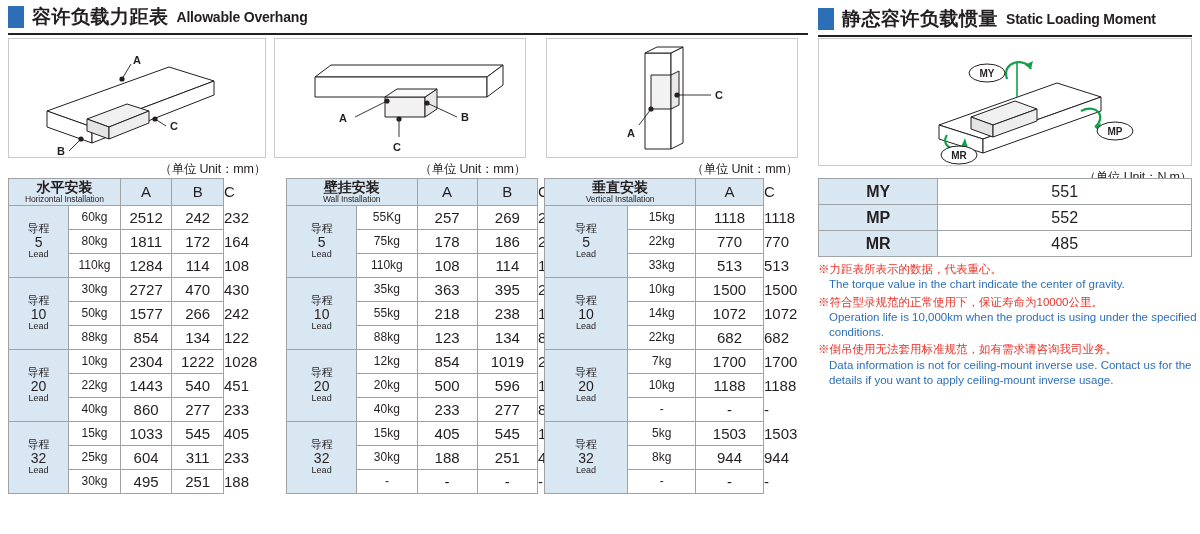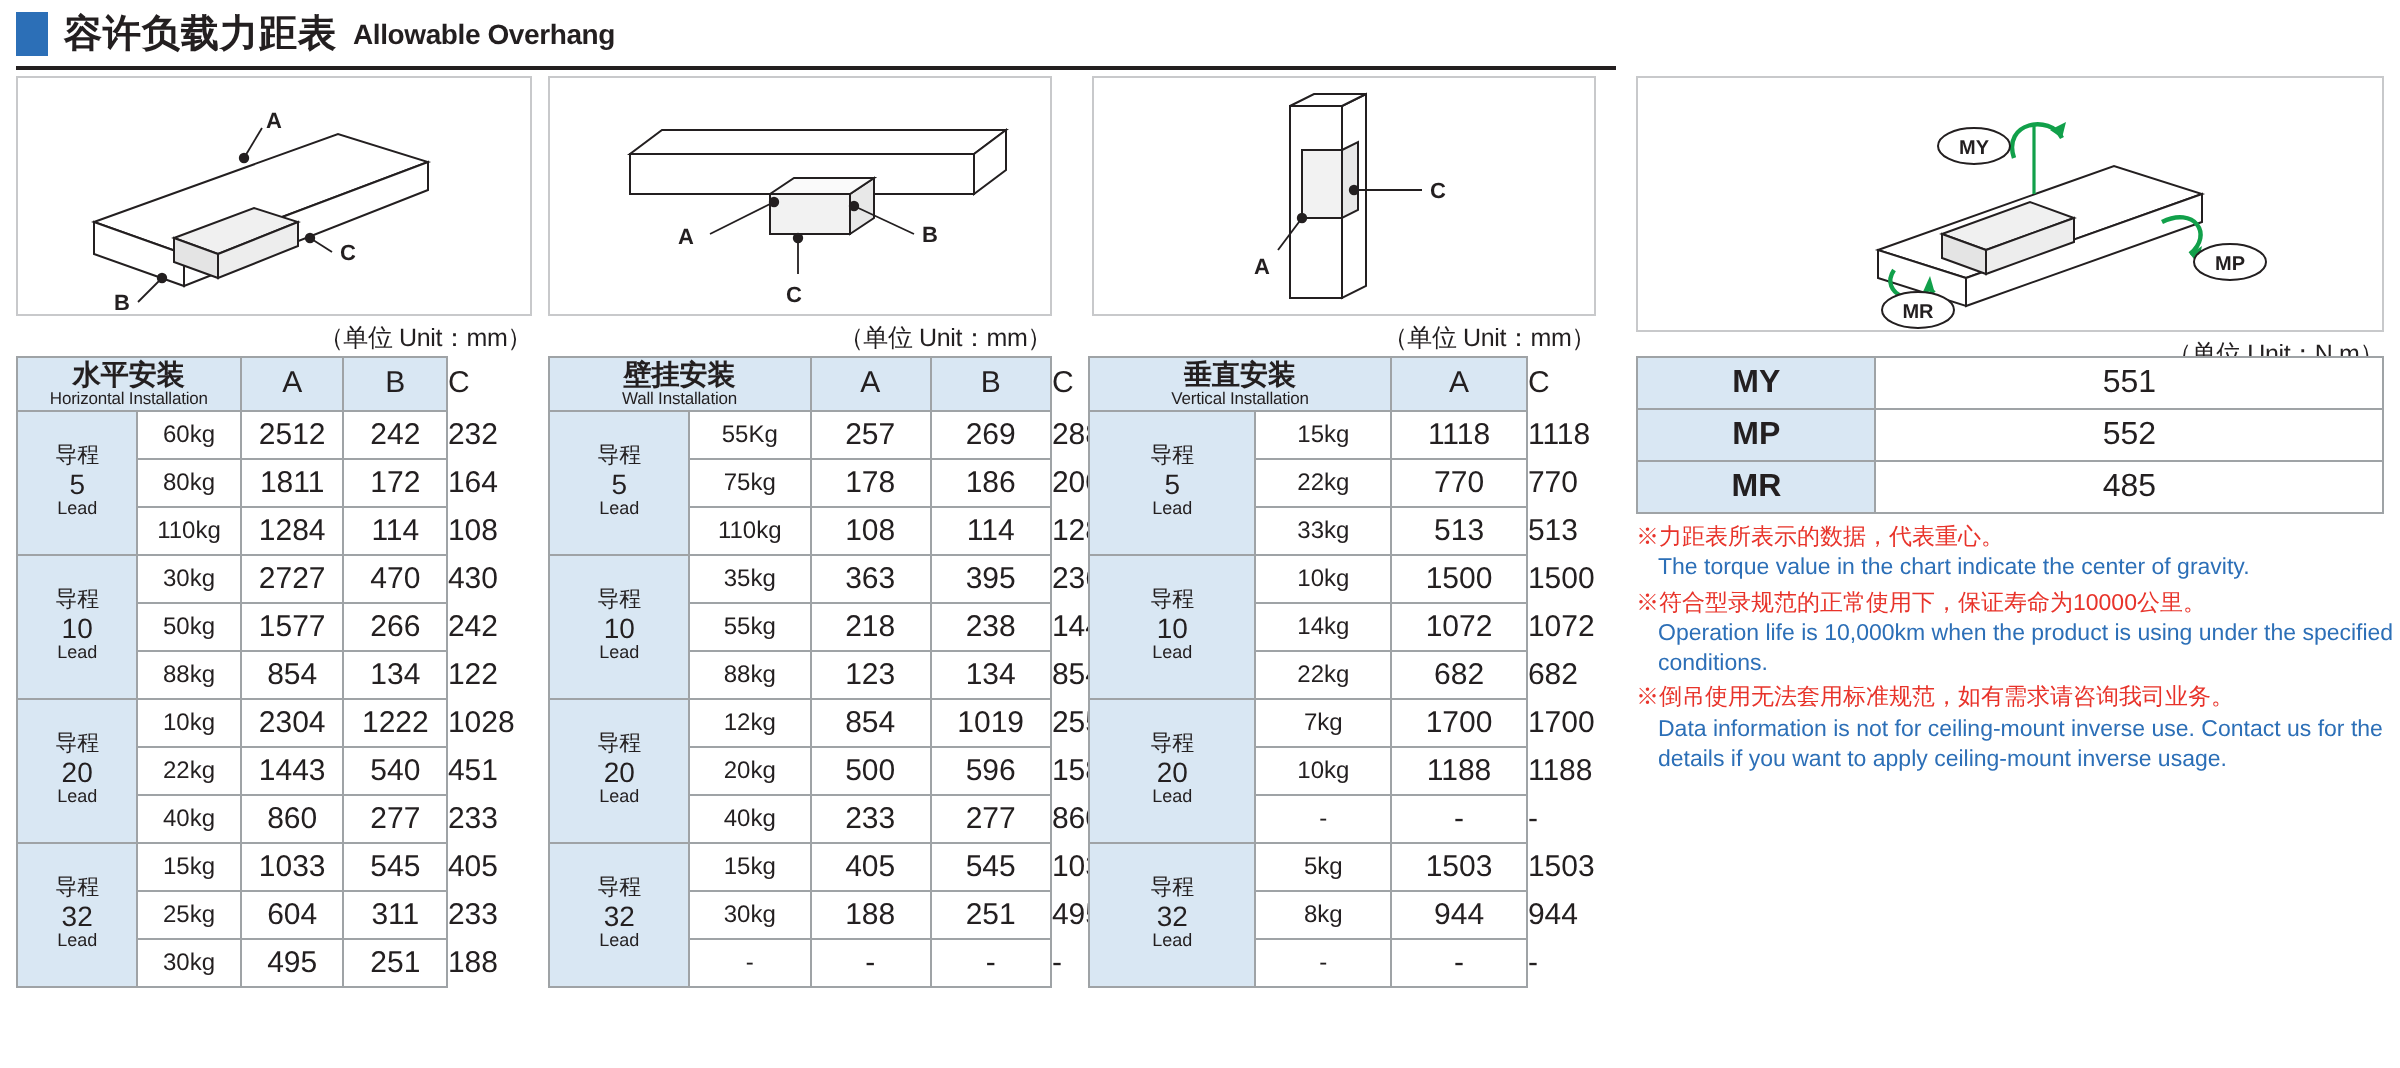--- a/index.html
+++ b/index.html
@@ -91,21 +91,21 @@
     font-weight: bold;
     padding: 1px 0;
   }
   .lead-cell .n { font-size: 14px; display:block; }
   .lead-cell .lead { font-size: 9px; font-weight: normal; display:block; }
   .kg { font-size: 12px; }
   .num { font-size: 15px; }
   .colhdr { font-size: 15px; font-weight: normal; }
 
   #tbl1 { left: 8px;   top: 178px; width: 216px; }
-  #tbl2 { left: 274px; top: 178px; width: 252px; }
+  #tbl2 { left: 286px; top: 178px; width: 252px; }
   #tbl3 { left: 544px; top: 178px; width: 220px; }
   #tbl4 { left: 818px; top: 178px; width: 374px; }
 
   #tbl4 td { height: 26px; font-size: 16px; }
   #tbl4 .lbl { font-weight: bold; background: #d9e7f3 !important; }
 
   
   .notes {
     position: absolute;
     left: 818px;
@@ -124,20 +124,25 @@
 <body>
 
 <div class="page">
 
   <div class="sec-head" id="head-left">
     <div class="mark"></div>
     <div class="cn">容许负载力距表</div>
     <div class="en">Allowable Overhang</div>
   </div>
 
+  <div class="sec-head" id="head-right">
+    <div class="mark"></div>
+    <div class="cn">静态容许负载惯量</div>
+    <div class="en">Static Loading Moment</div>
+  </div>
 
   <div class="diagram" id="dia1">
     <svg width="256" height="118" viewBox="0 0 256 118">
       <g fill="#ffffff" stroke="#231f20" stroke-width="1">
         <polygon points="38,72 160,28 205,42 83,88"></polygon>
         <polygon points="38,72 38,88 83,104 83,88"></polygon>
         <polygon points="83,88 205,42 205,56 83,104"></polygon>
         <polygon points="78,80 118,65 140,72 100,88" fill="#f0f0f0"></polygon>
         <polygon points="78,80 78,92 100,100 100,88" fill="#e4e4e4"></polygon>
         <polygon points="100,88 140,72 140,84 100,100" fill="#ededed"></polygon>

